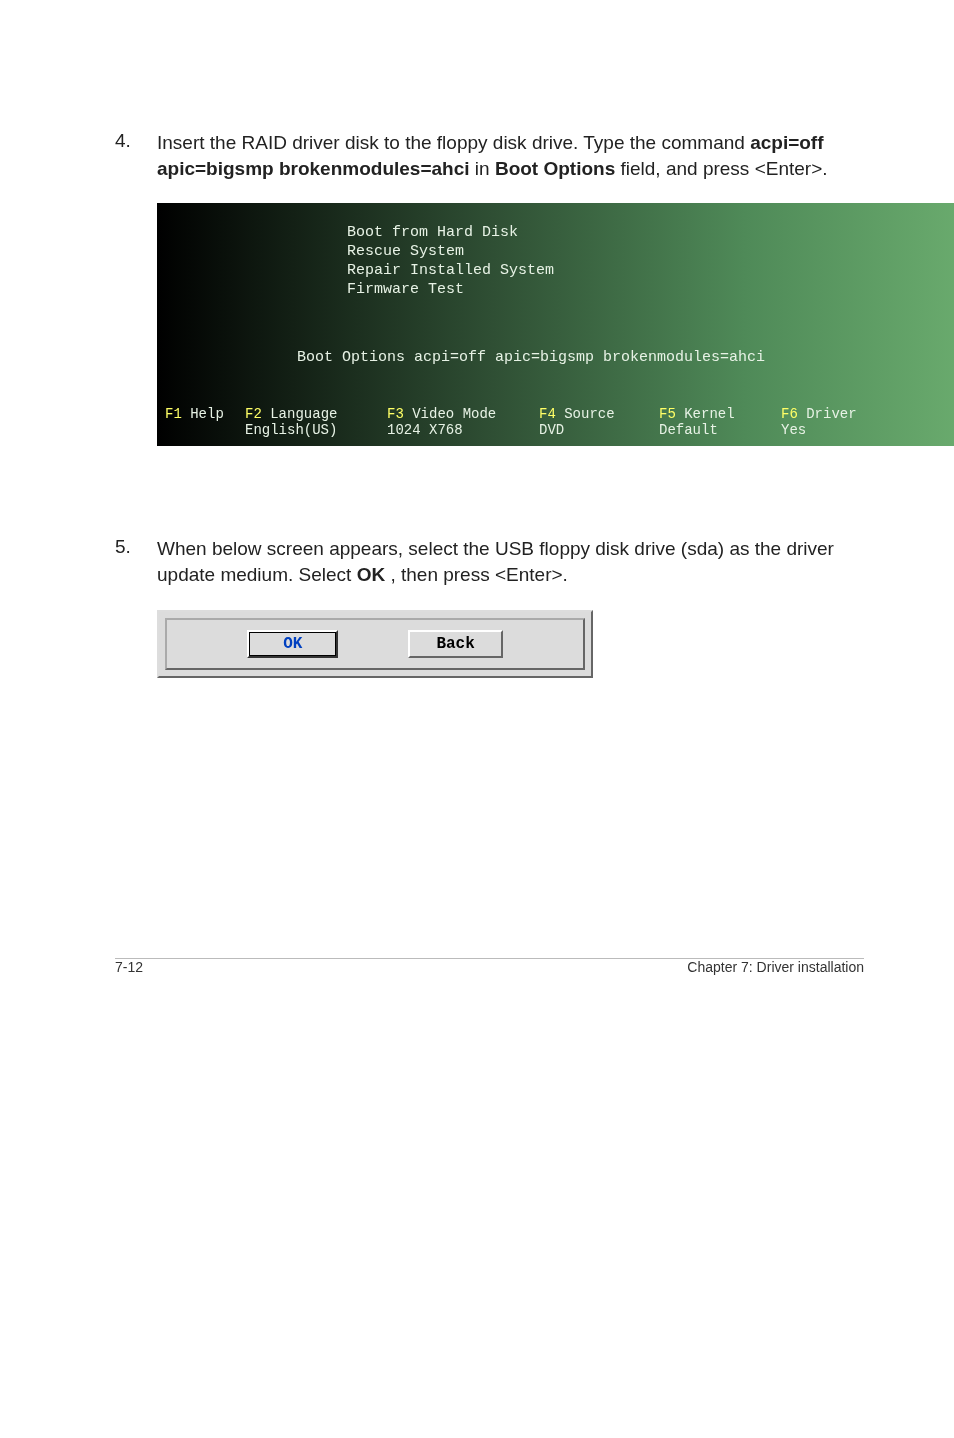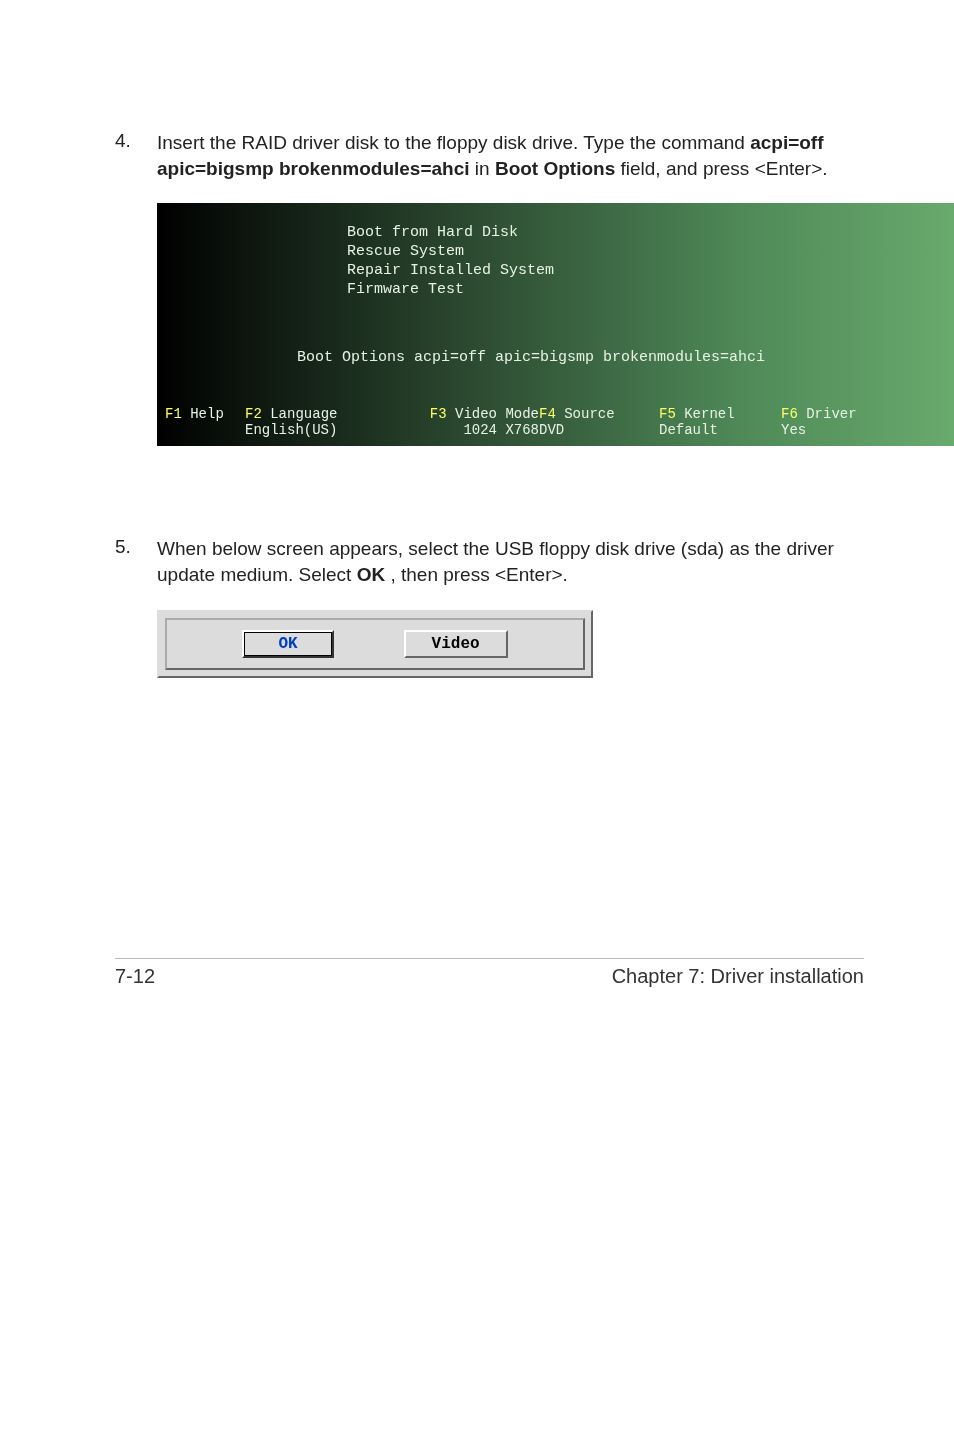--- a/index.html
+++ b/index.html
@@ -63,21 +63,21 @@
     padding: 4px 8px 8px 8px;
     font-size: 14px;
     white-space: nowrap;
   }
   .ff { display: flex; flex-direction: column; text-align: left; }
   .ff + .ff { }
   .fk { color: #ffff66; }
   .fv { color: #e7f2e5; }
   .ff1 { flex: 0 0 80px; }
   .ff2 { flex: 0 0 142px; }
-  .ff3 { flex: 0 0 152px; text-align: right; }
+  .ff3 { flex: 0 0 152px; }
   .ff4 { flex: 0 0 120px; }
   .ff5 { flex: 0 0 122px; }
   .ff6 { flex: 1; }
 
   
   .dialog-wrap {
     margin-left: 42px;
     width: 420px;
     border: 2px solid #666;
     border-top-color: #ddd;
@@ -137,24 +137,23 @@
     border: 2px solid #333;
     border-top-color: #fff;
     border-left-color: #fff;
     box-shadow: 0 0 0 1px #000 inset;
     padding: 3px 34px;
     color: #0040c0;
   }
   .footer-wrap {
     margin: 240px 90px 30px 115px;
     border-top: 1px solid #bbb;
-    padding-top: 6px;
     display: flex;
     justify-content: space-between;
-    font-size: 20px;
+    font-size: 14px;
     color: #333;
   }
 </style>
 </head>
 <body>
 
 <div class="page">
 
   <div class="step">
     <div class="step-num">4.</div>
@@ -210,21 +209,21 @@
     <div class="step-body">
       <span>When below screen appears, select the USB floppy disk drive (sda) as the driver update medium. Select </span>
       <span class="bold">OK</span>
       <span>, then press &lt;Enter&gt;.</span>
     </div>
   </div>
 
   <div class="dialog-wrap">
     <div class="dialog-buttons">
       <div class="btn btn-focus">OK</div>
-      <div class="btn">Video</div>
+      <div class="btn">Back</div>
     </div>
   </div>
 
 </div>
 
 <div class="footer-wrap">
   <span>7-12</span>
   <span>Chapter 7: Driver installation</span>
 </div>
 

